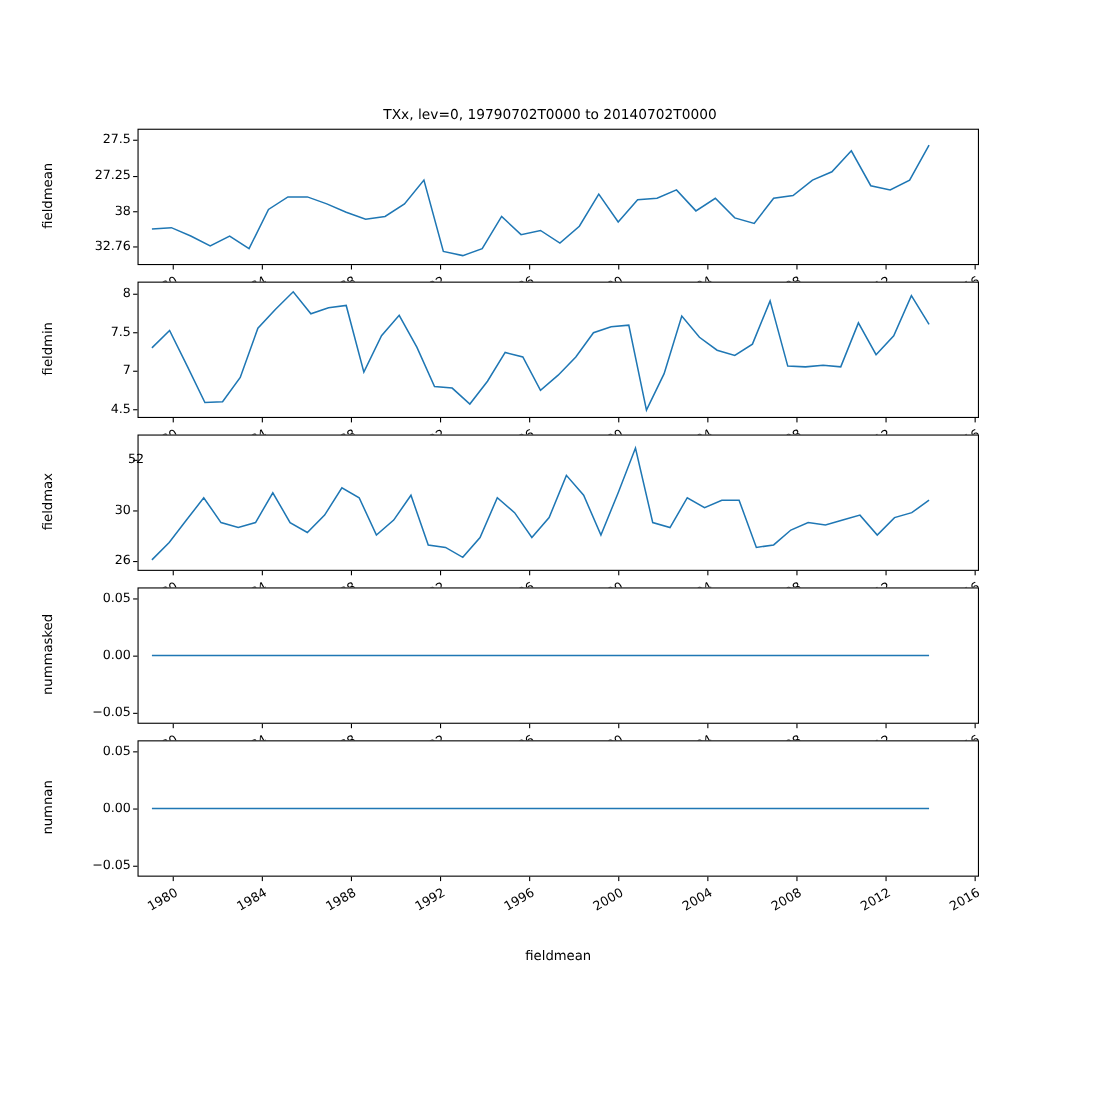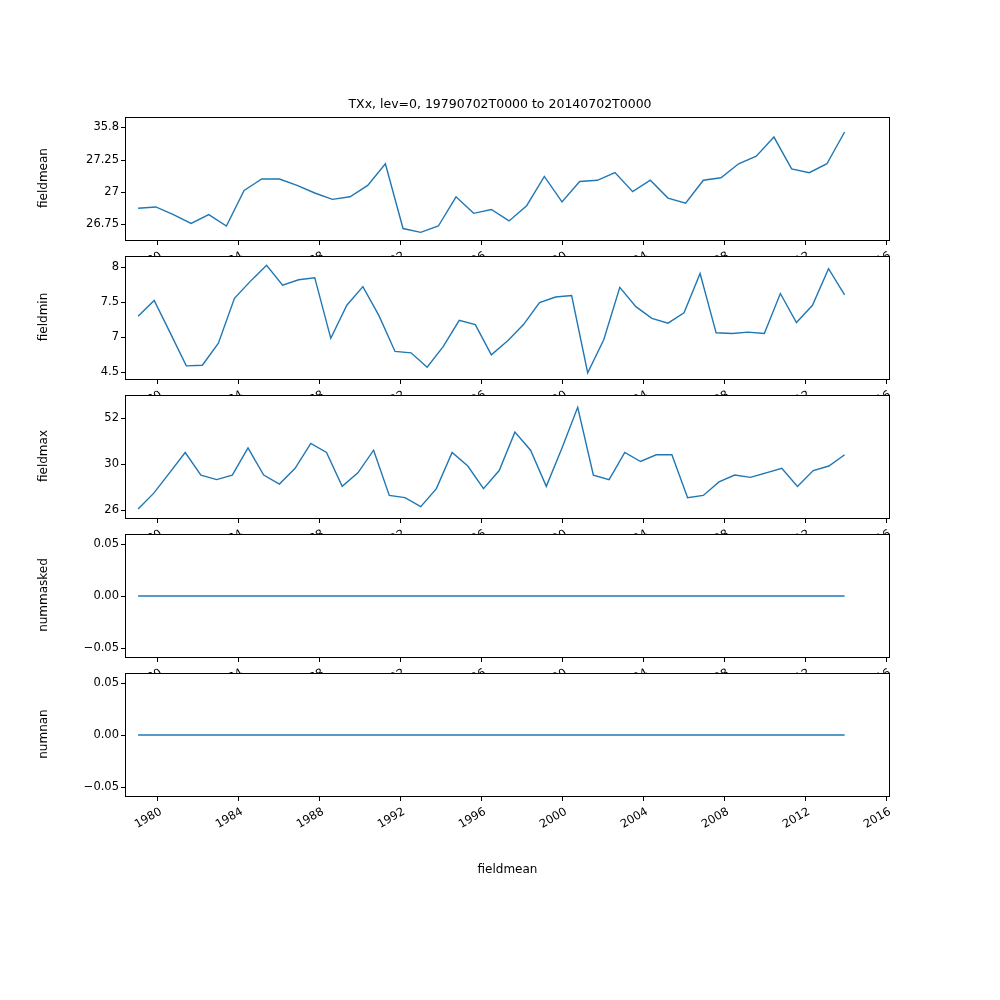--- a/index.html
+++ b/index.html
@@ -81,27 +81,27 @@
 <body>
 
 <div id="figure">
   <div class="title">TXx, lev=0, 19790702T0000 to 20140702T0000</div>
   <div id="panels">
       <div class="panel" style="left: 125px; top: 117px; width: 765px; height: 124px;">
         <svg class="plotsvg" viewBox="0 0 765 124" preserveAspectRatio="none">
           <polyline points="12.14,91.71 29.85,90.42 47.56,98.17 65.27,107.21 82.98,98.17 100.68,109.79 118.39,73.62 136.10,62.00 153.81,62.00 171.52,68.46 189.23,76.21 206.93,82.67 224.64,80.08 242.35,68.46 260.06,46.50 277.77,112.37 295.48,116.25 313.18,109.79 330.89,80.08 348.60,96.88 366.31,93.00 384.02,104.63 401.73,89.12 419.43,59.42 437.14,85.25 454.85,64.58 472.56,63.29 490.27,55.54 507.98,74.92 525.68,63.29 543.39,81.38 561.10,86.54 578.81,63.29 596.52,60.71 614.23,46.50 631.93,38.75 649.64,19.37 667.35,51.67 685.06,55.54 702.77,46.50 720.48,14.21" fill="none" stroke="#1f77b4" stroke-width="1.4" vector-effect="non-scaling-stroke"></polyline>
         </svg>
       </div>
-      <div class="ytick" style="left: 59px; top: 216.208px; width: 60px;">26.75</div>
+      <div class="ytick" style="left: 59px; top: 216.208px; width: 60px;">32.76</div>
       <div class="tickmark" style="left: 121px; top: 224.2px; width: 4px; height: 1px;"></div>
-      <div class="ytick" style="left: 59px; top: 183.917px; width: 60px;">27</div>
+      <div class="ytick" style="left: 59px; top: 183.917px; width: 60px;">38</div>
       <div class="tickmark" style="left: 121px; top: 191.9px; width: 4px; height: 1px;"></div>
       <div class="ytick" style="left: 59px; top: 151.625px; width: 60px;">27.25</div>
       <div class="tickmark" style="left: 121px; top: 159.6px; width: 4px; height: 1px;"></div>
-      <div class="ytick" style="left: 59px; top: 119.333px; width: 60px;">35.8</div>
+      <div class="ytick" style="left: 59px; top: 119.333px; width: 60px;">27.5</div>
       <div class="tickmark" style="left: 121px; top: 127.3px; width: 4px; height: 1px;"></div>
       <div class="ylabel" style="width: 124px; left: -19px; top: 171px;">fieldmean</div>
       <div class="tickmark" style="left: 157.4px; top: 241px; width: 1px; height: 4px;"></div>
       <div class="xtick" style="left: 117.381px; top: 248px; width: 40px;">1980</div>
       <div class="tickmark" style="left: 238.3px; top: 241px; width: 1px; height: 4px;"></div>
       <div class="xtick" style="left: 198.333px; top: 248px; width: 40px;">1984</div>
       <div class="tickmark" style="left: 319.3px; top: 241px; width: 1px; height: 4px;"></div>
       <div class="xtick" style="left: 279.286px; top: 248px; width: 40px;">1988</div>
       <div class="tickmark" style="left: 400.2px; top: 241px; width: 1px; height: 4px;"></div>
       <div class="xtick" style="left: 360.238px; top: 248px; width: 40px;">1992</div>
@@ -153,21 +153,21 @@
       <div class="xtick" style="left: 845.952px; top: 387px; width: 40px;">2016</div>
       <div class="panel" style="left: 125px; top: 395px; width: 765px; height: 124px;">
         <svg class="plotsvg" viewBox="0 0 765 124" preserveAspectRatio="none">
           <polyline points="12.14,114.81 27.88,98.74 43.62,78.07 59.37,57.41 75.11,80.37 90.85,84.96 106.59,80.37 122.33,52.81 138.07,80.37 153.81,89.56 169.55,73.48 185.29,48.22 201.03,57.41 216.77,91.85 232.51,78.07 248.25,55.11 263.99,101.04 279.74,103.33 295.48,112.52 311.22,94.15 326.96,57.41 342.70,71.19 358.44,94.15 374.18,75.78 389.92,36.74 405.66,55.11 421.40,91.85 437.14,52.81 452.88,11.48 468.62,80.37 484.37,84.96 500.11,57.41 515.85,66.59 531.59,59.70 547.33,59.70 563.07,103.33 578.81,101.04 594.55,87.26 610.29,80.37 626.03,82.67 641.77,78.07 657.51,73.48 673.25,91.85 688.99,75.78 704.74,71.19 720.48,59.70" fill="none" stroke="#1f77b4" stroke-width="1.4" vector-effect="non-scaling-stroke"></polyline>
         </svg>
       </div>
       <div class="ytick" style="left: 59px; top: 501.815px; width: 60px;">26</div>
       <div class="tickmark" style="left: 121px; top: 509.8px; width: 4px; height: 1px;"></div>
       <div class="ytick" style="left: 59px; top: 455.889px; width: 60px;">30</div>
       <div class="tickmark" style="left: 121px; top: 463.9px; width: 4px; height: 1px;"></div>
-      <div class="ytick" style="left: 59px; top: 409.963px; width: 60px;">52</div>
+      <div class="ytick" style="left: 71px; top: 409.963px; width: 60px;">52</div>
       <div class="tickmark" style="left: 121px; top: 418px; width: 4px; height: 1px;"></div>
       <div class="ylabel" style="width: 124px; left: -19px; top: 449px;">fieldmax</div>
       <div class="tickmark" style="left: 157.4px; top: 519px; width: 1px; height: 4px;"></div>
       <div class="xtick" style="left: 117.381px; top: 526px; width: 40px;">1980</div>
       <div class="tickmark" style="left: 238.3px; top: 519px; width: 1px; height: 4px;"></div>
       <div class="xtick" style="left: 198.333px; top: 526px; width: 40px;">1984</div>
       <div class="tickmark" style="left: 319.3px; top: 519px; width: 1px; height: 4px;"></div>
       <div class="xtick" style="left: 279.286px; top: 526px; width: 40px;">1988</div>
       <div class="tickmark" style="left: 400.2px; top: 519px; width: 1px; height: 4px;"></div>
       <div class="xtick" style="left: 360.238px; top: 526px; width: 40px;">1992</div>

